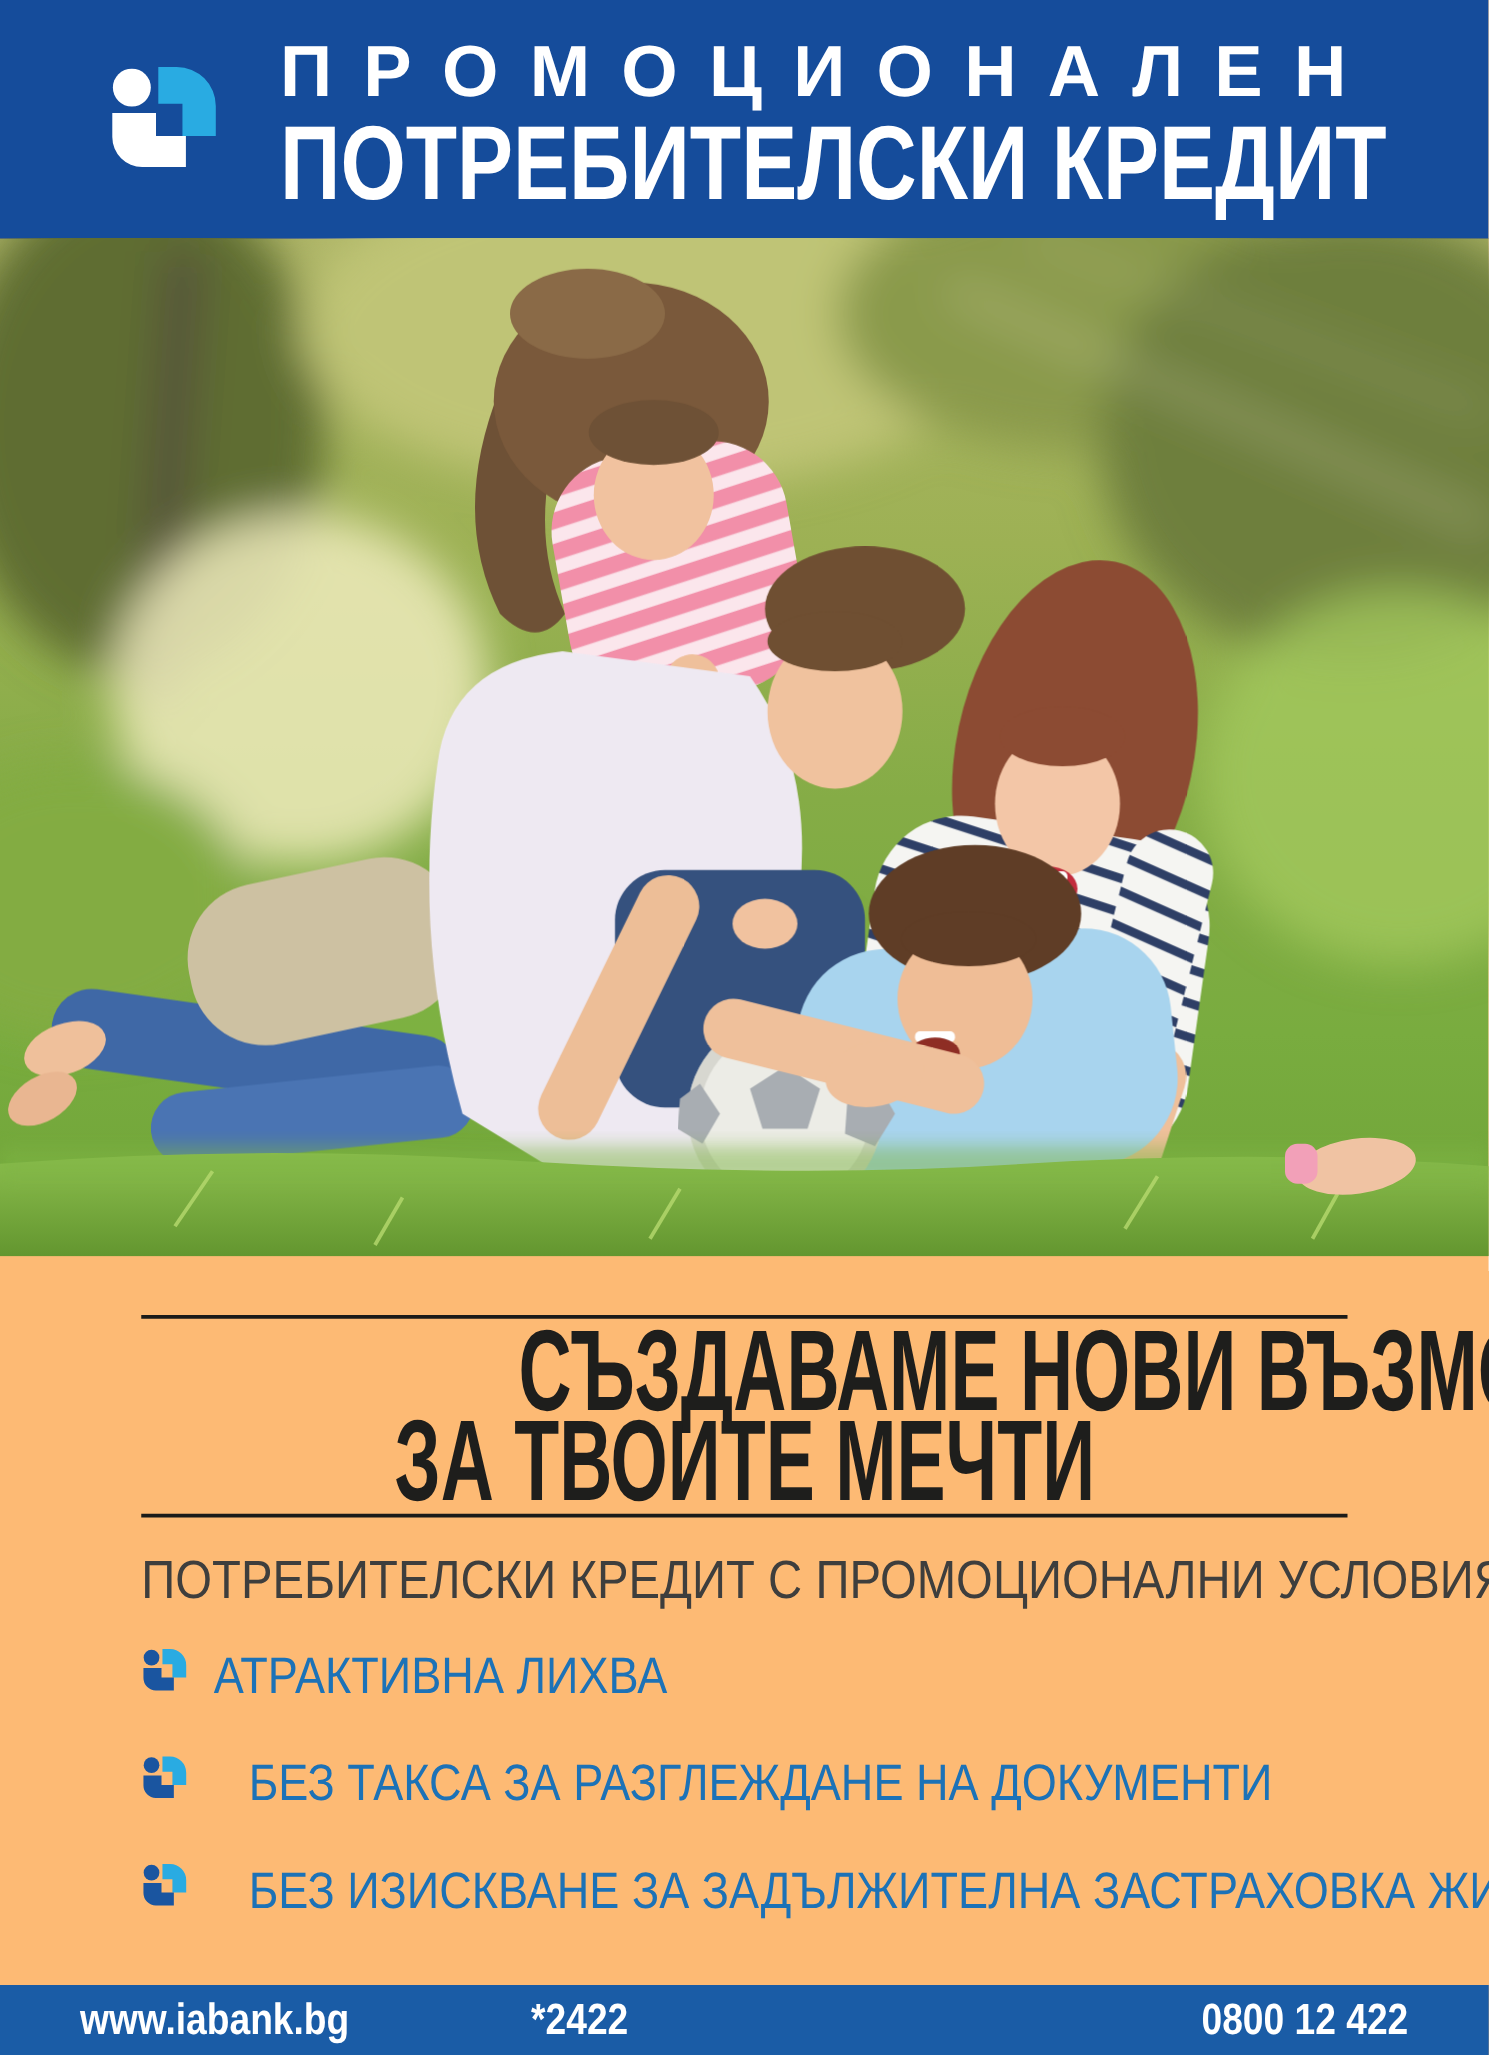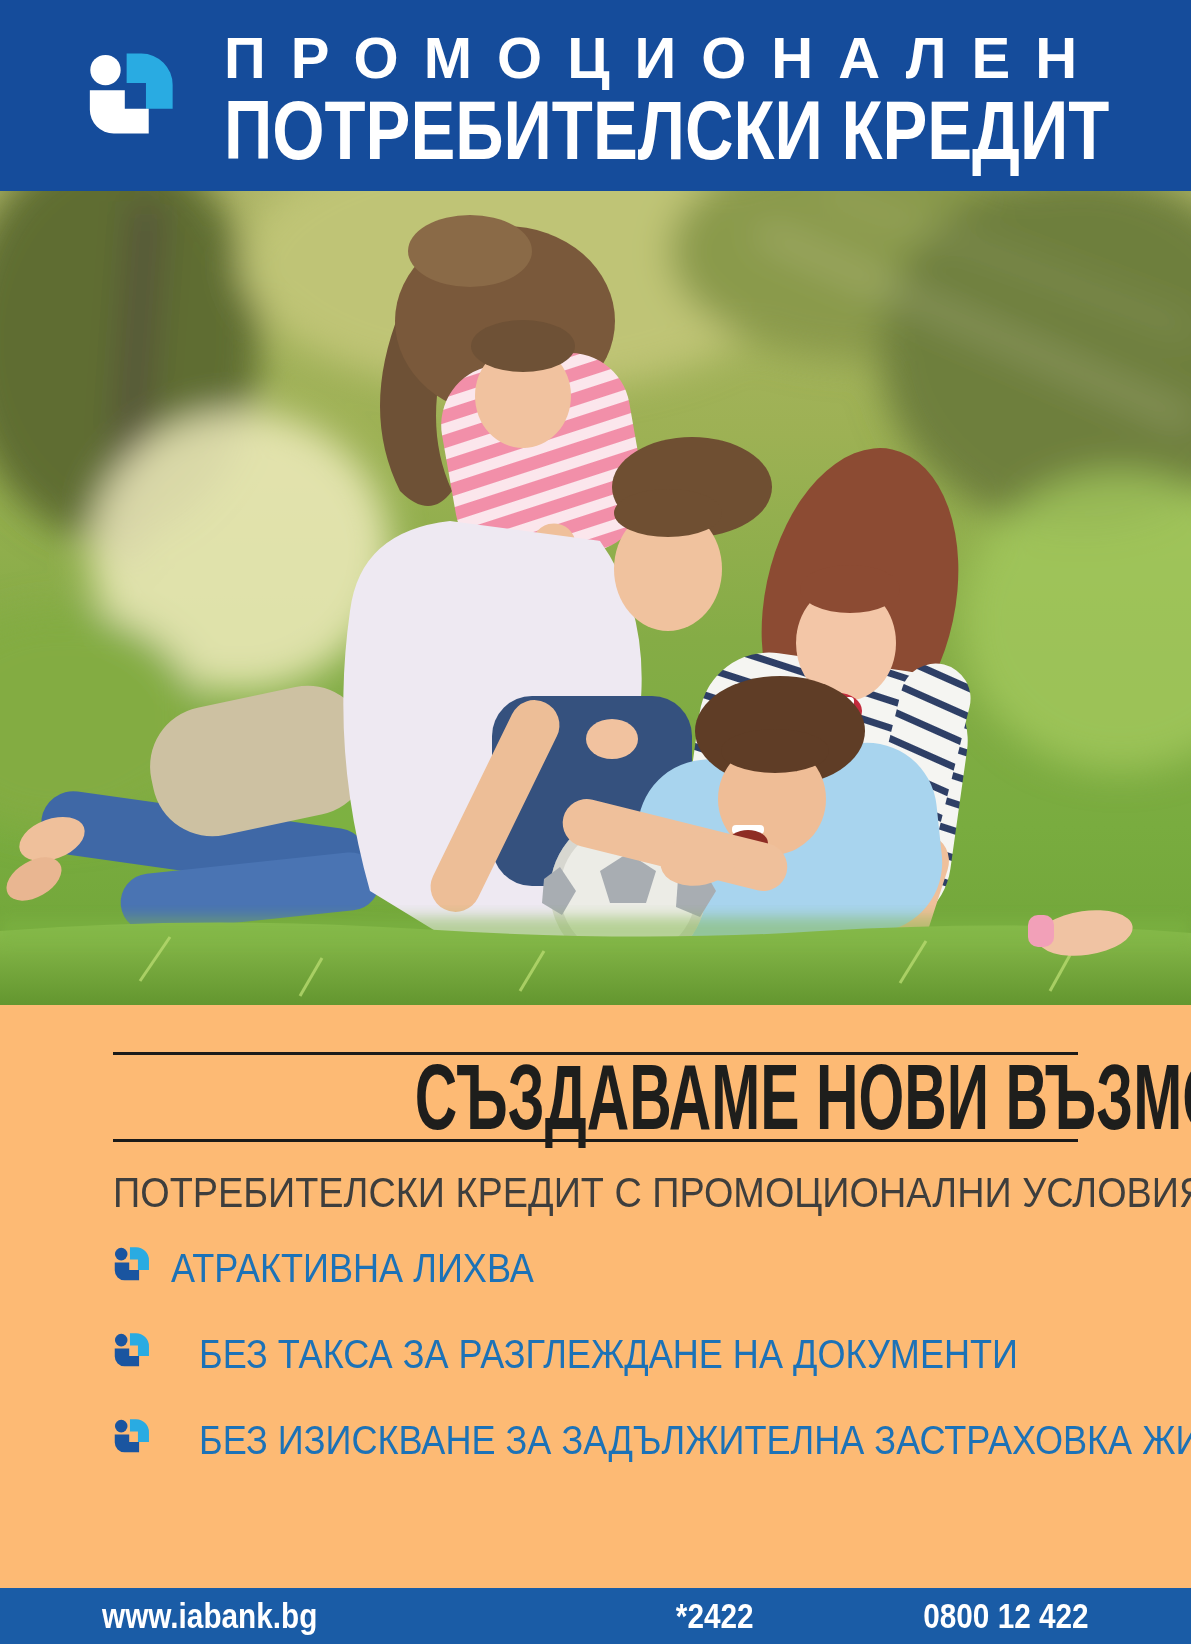--- a/index.html
+++ b/index.html
@@ -32,23 +32,23 @@
     font-size:43px;font-weight:400;color:var(--subheading-color,#3E3E3D);white-space:nowrap;}
   .benefits{list-style:none;margin:28px 0 0 0;padding:0;}
   .benefit{display:flex;align-items:flex-start;height:40px;}
   .benefit + .benefit{margin-top:46px;gap:28px;}
   .mark{flex:none;width:40px;height:38px;margin-right:18px;}
   .mark .logo-main{fill:var(--logo-dark-blue,#1A55A0);}
   .btext span{display:inline-block;transform:scaleX(.88);transform-origin:left center;
     font-size:41px;font-weight:400;color:var(--bullet-text-blue,#1C72B7);white-space:nowrap;}
   
   .footerbar{margin-top:auto;height:56px;flex:none;background:var(--footer-blue,#1A5CA6);
-    color:#fff;display:flex;align-items:center;padding:0 102px;}
+    color:#fff;display:flex;align-items:center;padding:0 64px;}
   .f-cell{flex:1;}
-  .f-mid{text-align:right;}
+  .f-mid{text-align:left;}
   .f-right{text-align:right;}
   .f-cell span{display:inline-block;font-size:35px;font-weight:bold;transform:scaleX(.85);white-space:nowrap;}
   .f-left span{transform-origin:left center;}
   .f-mid span{transform-origin:center;}
   .f-right span{transform-origin:right center;}
 </style>
 </head>
 <body>
 
 <div class="poster">
@@ -184,20 +184,21 @@
     </g>
 
     <ellipse cx="1085" cy="742" rx="48" ry="22" fill="#F0C3A3" transform="rotate(-8 1085 742)"></ellipse>
     <rect x="1028" y="724" width="26" height="32" rx="10" fill="#F2A0B8"></rect>
   </svg>
 
   <main class="content">
     <hr class="rule rule-top">
     <h1 class="headline">
       <span class="h1line"><span>СЪЗДАВАМЕ НОВИ ВЪЗМОЖНОСТИ</span></span>
+      <span class="h1line"><span>ЗА ТВОИТЕ МЕЧТИ</span></span>
     </h1>
     <hr class="rule">
 
     <h2 class="sub"><span>ПОТРЕБИТЕЛСКИ КРЕДИТ С ПРОМОЦИОНАЛНИ УСЛОВИЯ:</span></h2>
 
     <ul class="benefits">
       <li class="benefit">
         <span class="mark">
           <svg viewBox="0 0 100 100" aria-hidden="true">
             <circle class="logo-main" cx="19" cy="24" r="16.5"></circle>

